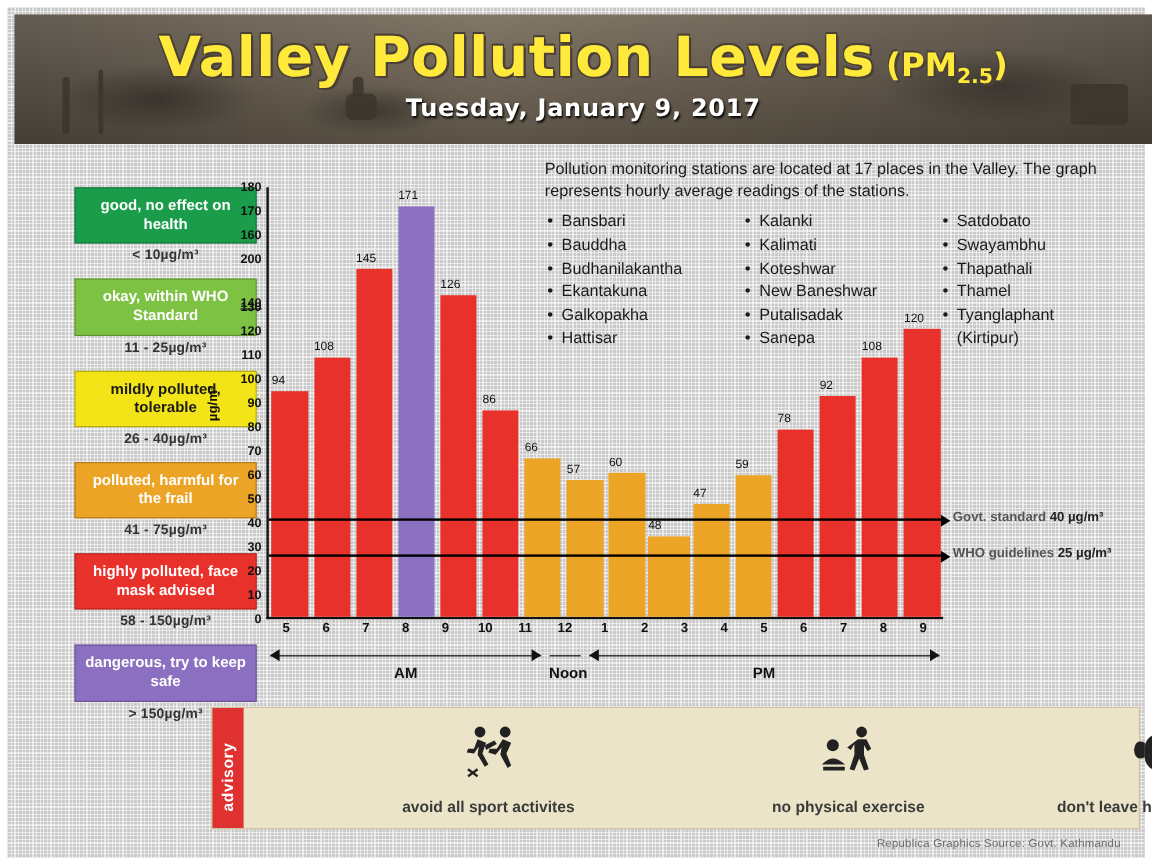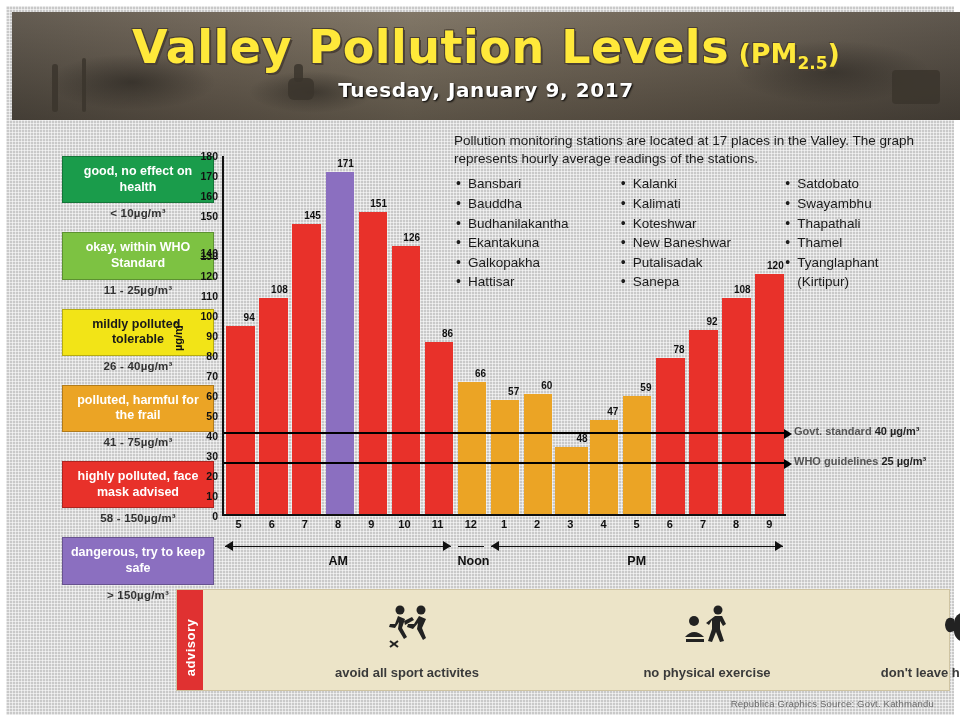--- a/index.html
+++ b/index.html
@@ -95,22 +95,22 @@
   }
   #plot{
     position:absolute;left:46px;top:0;width:564px;height:360px;
     border-left:2px solid #111;border-bottom:2px solid #111;
     box-sizing:border-box;
   }
   #bars{position:absolute;left:0;bottom:0;width:100%;height:100%;display:flex;align-items:flex-end;}
   .barcell{flex:1;height:100%;position:relative;display:flex;align-items:flex-end;justify-content:center;}
   .bar{width:86%;position:relative;}
   .barval{
-    position:absolute;left:0;right:0;top:-14px;text-align:right;
-    font-size:10px;font-weight:bold;color:#111;
+    position:absolute;left:0;right:0;top:-14px;text-align:left;
+    font-size:10px;font-weight:normal;color:#111;
   }
   .threshold{
     position:absolute;left:0;width:564px;height:0;border-top:2px solid #000;
   }
   .threshold .tlabel{
     position:absolute;left:570px;top:-9px;white-space:nowrap;
     font-size:11px;font-weight:bold;color:#555;
   }
   .threshold .tlabel b{color:#222;}
   .tarrow{position:absolute;left:560px;top:-5px;width:0;height:0;
@@ -234,21 +234,21 @@
         <div class="ytick" style="top: 260px;">50</div>
         <div class="ytick" style="top: 240px;">60</div>
         <div class="ytick" style="top: 220px;">70</div>
         <div class="ytick" style="top: 200px;">80</div>
         <div class="ytick" style="top: 180px;">90</div>
         <div class="ytick" style="top: 160px;">100</div>
         <div class="ytick" style="top: 140px;">110</div>
         <div class="ytick" style="top: 120px;">120</div>
         <div class="ytick" style="top: 100px;">130</div>
         <div class="ytick" style="top: 97px; text-decoration: underline;">140</div>
-        <div class="ytick" style="top: 60px;">150</div>
+        <div class="ytick" style="top: 60px;">200</div>
         <div class="ytick" style="top: 40px;">160</div>
         <div class="ytick" style="top: 20px;">170</div>
         <div class="ytick" style="top: 0px;">180</div>
       </div>
     <div id="plot">
       <div id="bars">
           <div class="barcell">
             <div class="bar" style="height: 188px; background: rgb(232, 49, 42);">
               <div class="barval">94</div>
             </div>
@@ -259,25 +259,20 @@
             </div>
           </div>
           <div class="barcell">
             <div class="bar" style="height: 290px; background: rgb(232, 49, 42);">
               <div class="barval">145</div>
             </div>
           </div>
           <div class="barcell">
             <div class="bar" style="height: 342px; background: rgb(139, 111, 192);">
               <div class="barval">171</div>
-            </div>
-          </div>
-          <div class="barcell">
-            <div class="bar" style="height: 302px; background: rgb(232, 49, 42);">
-              <div class="barval">151</div>
             </div>
           </div>
           <div class="barcell">
             <div class="bar" style="height: 268px; background: rgb(232, 49, 42);">
               <div class="barval">126</div>
             </div>
           </div>
           <div class="barcell">
             <div class="bar" style="height: 172px; background: rgb(232, 49, 42);">
               <div class="barval">86</div>

